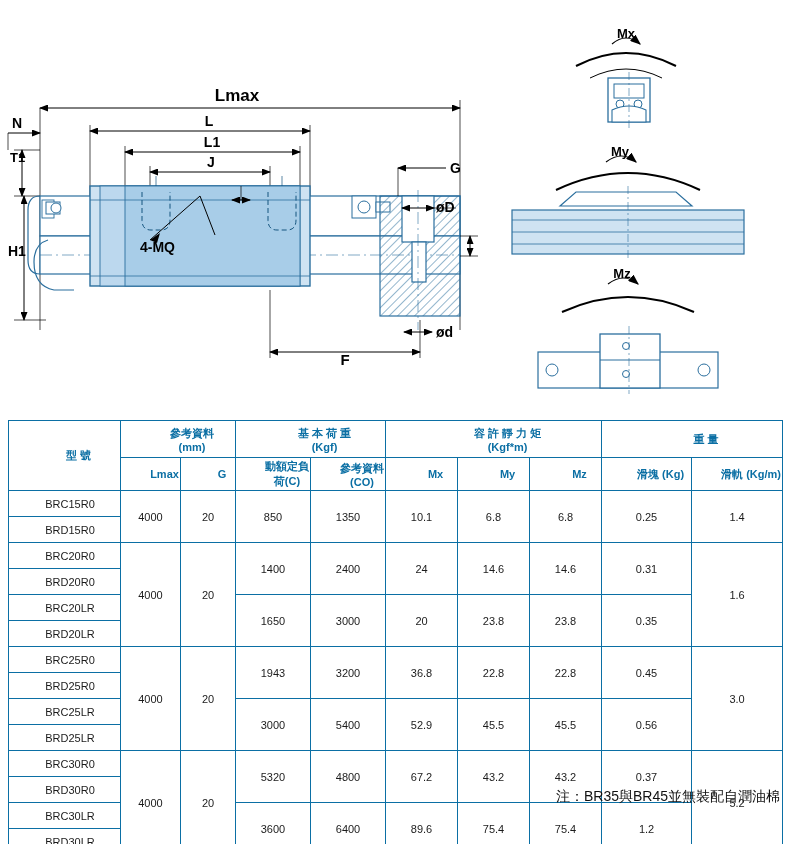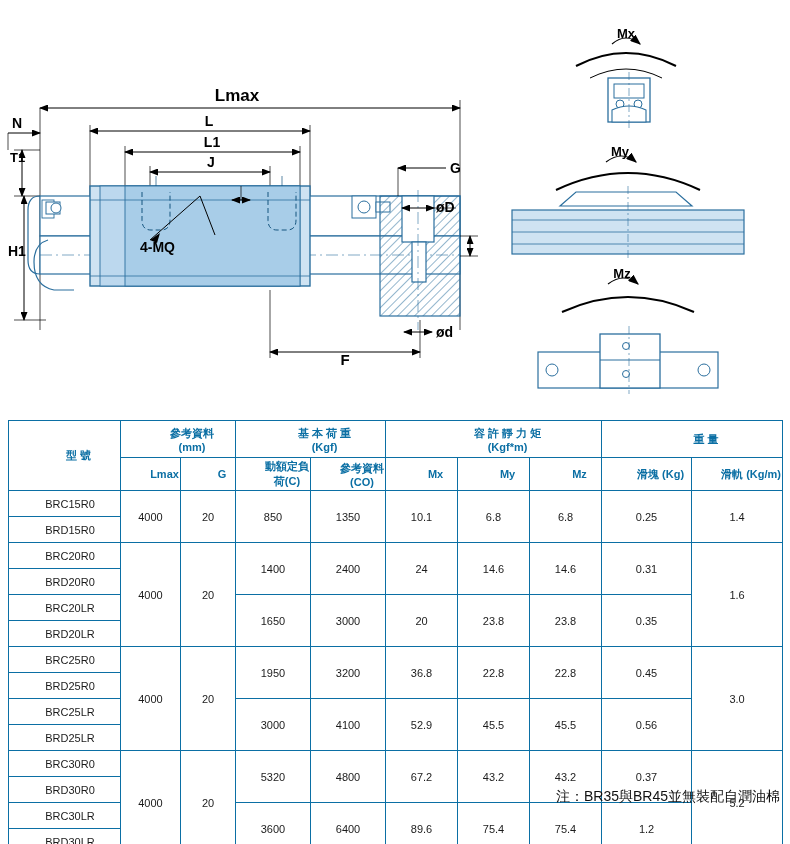--- a/index.html
+++ b/index.html
@@ -258,35 +258,35 @@
           <td rowspan="2">0.35</td>
         </tr>
         <tr class="row">
           <td class="model">BRD20LR</td>
         </tr>
 
         <tr class="row">
           <td class="model">BRC25R0</td>
           <td rowspan="4">4000</td>
           <td rowspan="4">20</td>
-          <td rowspan="2">1950</td>
+          <td rowspan="2">1943</td>
           <td rowspan="2">3200</td>
           <td rowspan="2">36.8</td>
           <td rowspan="2">22.8</td>
           <td rowspan="2">22.8</td>
           <td rowspan="2">0.45</td>
           <td rowspan="4">3.0</td>
         </tr>
         <tr class="row">
           <td class="model">BRD25R0</td>
         </tr>
         <tr class="row">
           <td class="model">BRC25LR</td>
           <td rowspan="2">3000</td>
-          <td rowspan="2">4100</td>
+          <td rowspan="2">5400</td>
           <td rowspan="2">52.9</td>
           <td rowspan="2">45.5</td>
           <td rowspan="2">45.5</td>
           <td rowspan="2">0.56</td>
         </tr>
         <tr class="row">
           <td class="model">BRD25LR</td>
         </tr>
 
         <tr class="row">

